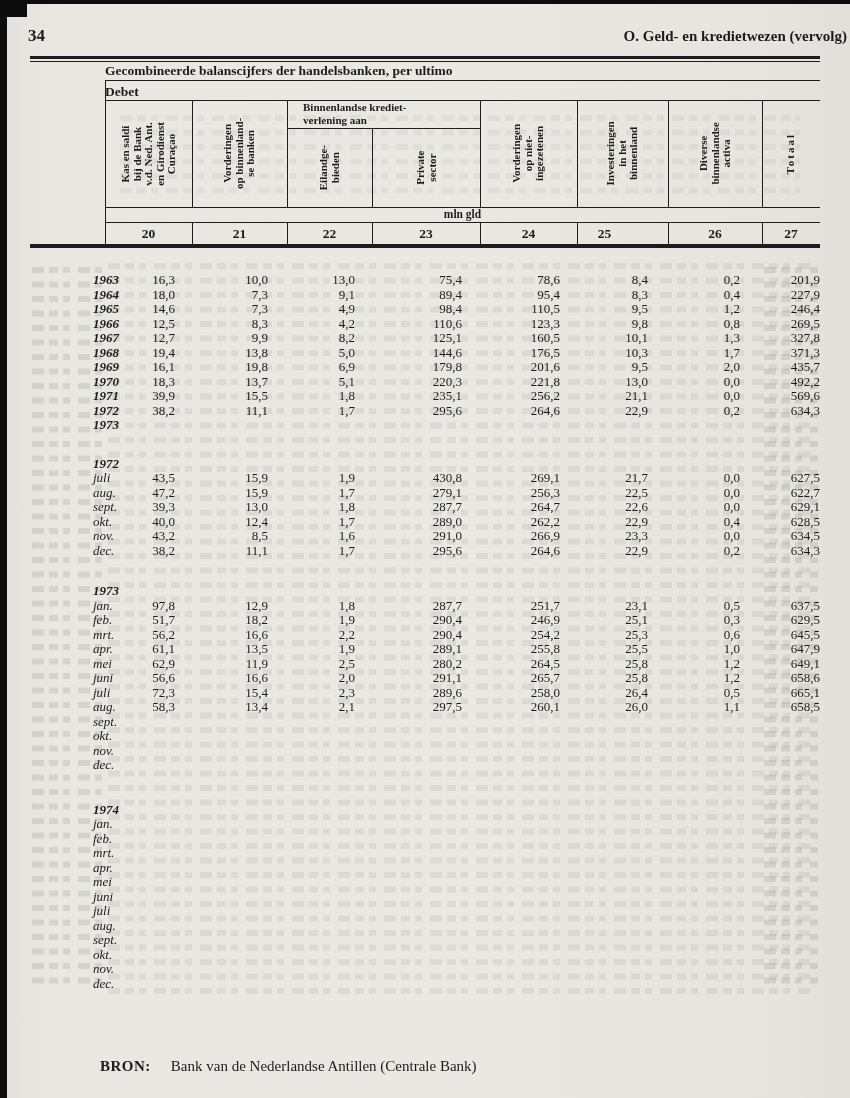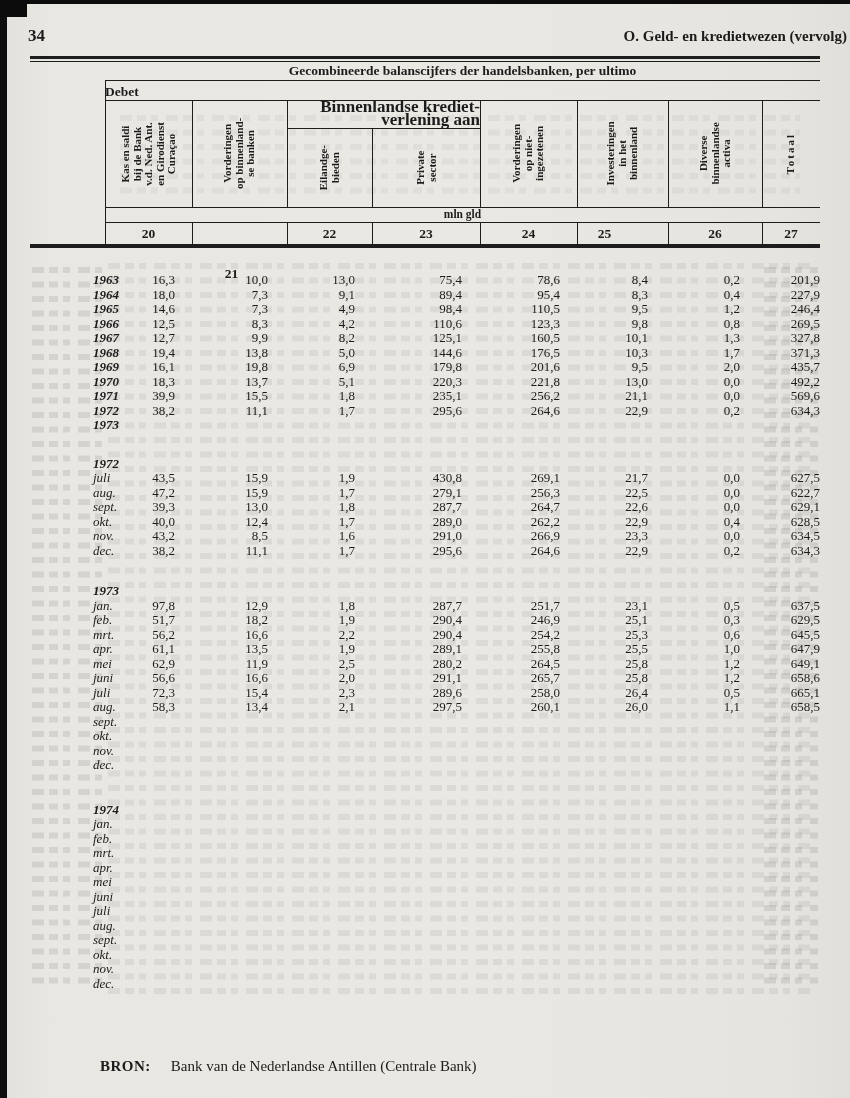--- a/index.html
+++ b/index.html
@@ -10,23 +10,23 @@
     color:#1c1c1c;
   }
   .abs{position:absolute;}
   .edge-top{left:0;top:0;width:850px;height:4px;background:#0c0c0c;}
   .edge-left{left:0;top:0;width:7px;height:1098px;background:#0e0e0e;}
   .edge-corner{left:0;top:0;width:27px;height:17px;background:#0c0c0c;}
   .pagenum{left:28px;top:26px;font-size:17px;font-weight:bold;}
   .sectitle{right:3px;top:28px;font-size:15px;font-weight:bold;white-space:nowrap;}
   .hrule{background:#1d1d1d;}
   .vrule{background:#1d1d1d;width:1px;}
-  .ttl{left:105px;top:63px;width:715px;text-align:center;font-weight:bold;font-size:13.5px;}
+  .ttl{left:105px;top:63px;width:715px;text-align:left;font-weight:bold;font-size:13.5px;}
   .debet{left:105px;top:84px;width:715px;font-weight:bold;font-size:13.5px;}
-  .grouphead{left:287px;top:101px;width:193px;text-align:right;font-weight:bold;font-size:17px;line-height:12.5px;white-space:pre-line;}
+  .grouphead{left:287px;top:101px;width:193px;text-align:left;font-weight:bold;font-size:11px;line-height:12.5px;white-space:pre-line;padding-left:16px;}
   .unit{left:105px;top:208px;width:715px;text-align:center;font-weight:bold;font-size:11.5px;}
   .vhead{display:flex;align-items:center;justify-content:center;}
   .vhead span{display:block;transform:rotate(-90deg);transform-origin:center;
     text-align:center;white-space:pre-line;font-weight:bold;font-size:11px;line-height:11.6px;}
   .colno{top:225px;height:18px;line-height:18px;text-align:center;font-weight:bold;font-size:13.5px;}
   .body{left:30px;top:248px;width:790px;}
   .sec0{margin-top:25px;} .sec1{margin-top:24px;} .sec2{margin-top:26px;} .sec3{margin-top:30px;}
   .trow{display:grid;grid-template-columns:105px 40px 93px 87px 107px 98px 88px 92px 80px;
     height:14.5px;line-height:14.5px;font-size:13px;}
   .cell{overflow:visible;}
@@ -126,21 +126,21 @@
   <div class="abs vhead" style="left:668px;top:100px;width:94px;height:107px;">
       <span style="width:107px;">Diverse
 binnenlandse
 activa</span>
     </div>
   <div class="abs vhead" style="left:762px;top:100px;width:58px;height:107px;">
       <span style="width:107px;" class="sp1">Totaal</span>
     </div>
 
   <div class="abs colno" style="left:105px;width:87px;">20</div>
-  <div class="abs colno" style="left:184px;width:95px;margin-top:40px;">21</div>
+  <div class="abs colno" style="left:192px;width:95px;">21</div>
   <div class="abs colno" style="left:287px;width:85px;">22</div>
   <div class="abs colno" style="left:372px;width:108px;">23</div>
   <div class="abs colno" style="left:480px;width:97px;">24</div>
   <div class="abs colno" style="left:559px;width:91px;">25</div>
   <div class="abs colno" style="left:668px;width:94px;">26</div>
   <div class="abs colno" style="left:762px;width:58px;">27</div>
 
   <div class="abs body" id="table-body">
       <div class="sec sec0">
         <div class="trow">

